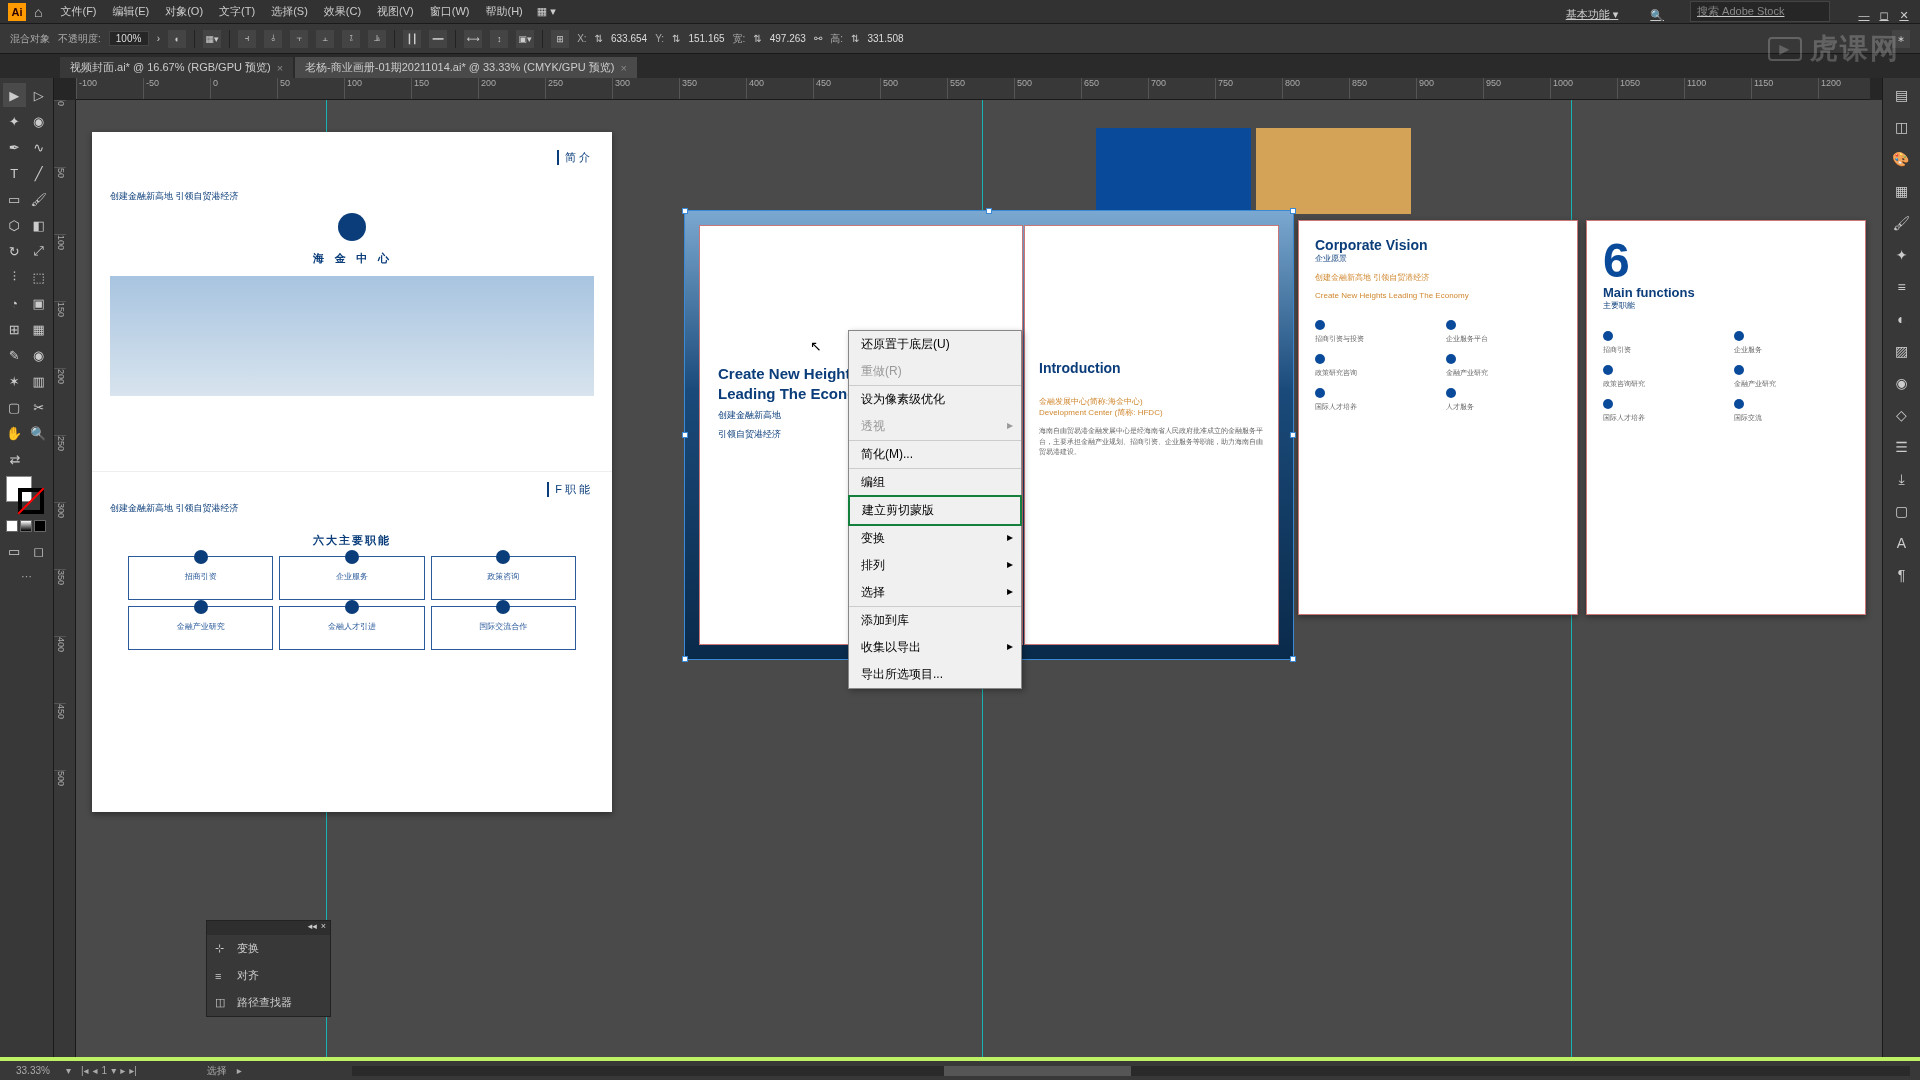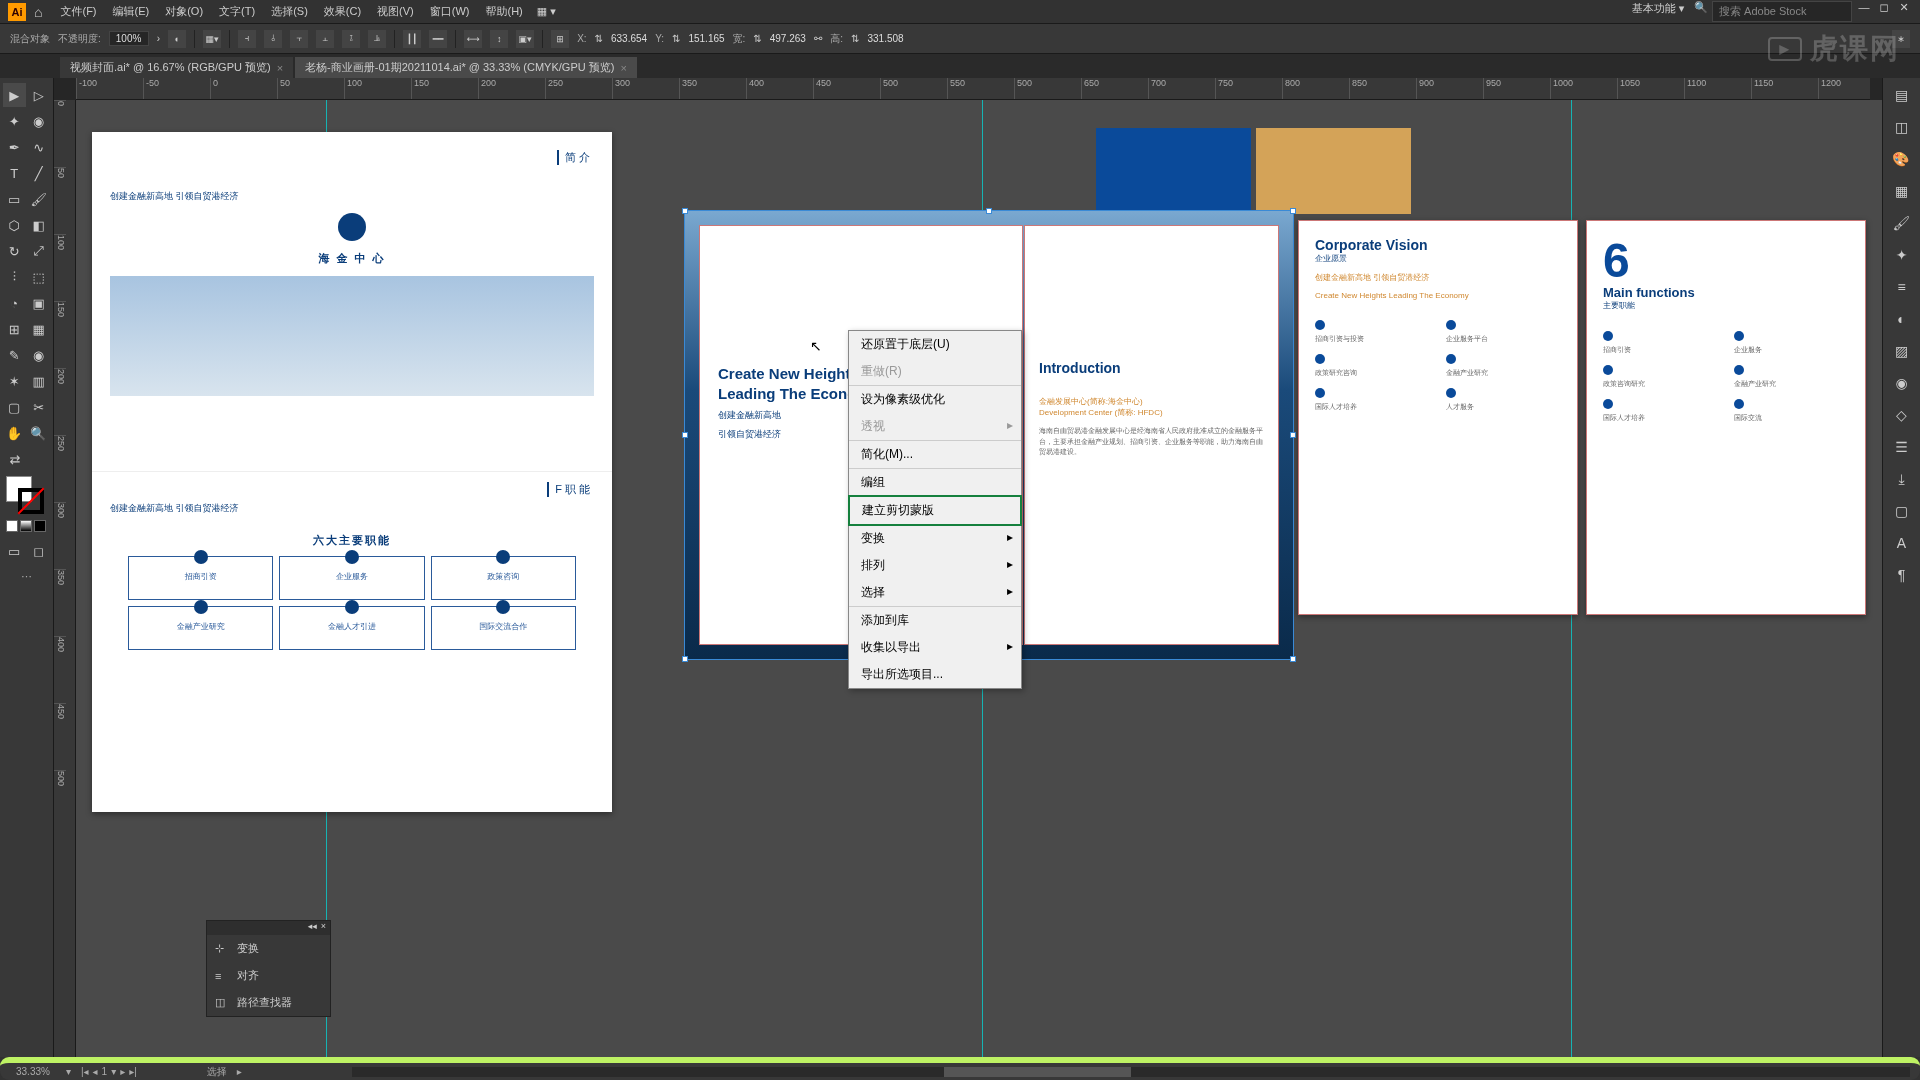--- a/index.html
+++ b/index.html
@@ -3,21 +3,21 @@
 <meta charset="utf-8">
 <style>
 * { margin: 0; padding: 0; box-sizing: border-box; font-family: "Microsoft YaHei", sans-serif; }
 body { background: #323232; color: #ccc; font-size: 11px; overflow: hidden; width: 1920px; height: 1080px; position: relative; }
 
 
 .menubar { height: 24px; background: #323232; display: flex; align-items: center; padding: 0 8px; border-bottom: 1px solid #1a1a1a; }
 .menubar .logo { width: 18px; height: 18px; background: #ff9a00; color: #2d0000; font-weight: bold; font-size: 11px; display: flex; align-items: center; justify-content: center; margin-right: 8px; }
 .menubar .home-icon { margin-right: 10px; color: #ccc; font-size: 14px; cursor: pointer; }
 .menubar .menu-item { padding: 0 8px; cursor: pointer; color: #ccc; }
-.menubar .right { margin-left: auto; display: flex; align-items: flex-start; gap: 4px; }
+.menubar .right { margin-left: auto; display: flex; align-items: flex-end; gap: 26px; text-decoration: underline; }
 .menubar .workspace { color: #ccc; padding: 0 6px; }
 .menubar .search-box { background: #262626; border: 1px solid #444; padding: 2px 6px; width: 140px; color: #888; }
 .menubar .win-ctrl { display: flex; gap: 4px; }
 .menubar .win-ctrl span { width: 16px; text-align: center; cursor: pointer; }
 
 
 .controlbar { height: 30px; background: #383838; display: flex; align-items: center; padding: 0 10px; gap: 8px; border-bottom: 1px solid #1a1a1a; font-size: 10px; }
 .controlbar .lbl { color: #aaa; }
 .controlbar .val { color: #ddd; background: #262626; padding: 1px 6px; border: 1px solid #444; min-width: 40px; display: inline-block; }
 .controlbar .icon-btn { width: 18px; height: 18px; background: #444; display: flex; align-items: center; justify-content: center; font-size: 9px; }
@@ -55,21 +55,21 @@
 .canvas { position: absolute; top: 22px; left: 22px; right: 0; bottom: 0; background: #4a4a4a; }
 
 
 .guide-v { position: absolute; top: 0; bottom: 0; width: 1px; background: #00e0e0; opacity: 0.7; }
 
 
 .artboard { position: absolute; background: #fff; box-shadow: 0 2px 6px rgba(0,0,0,0.4); }
 .thumb-left { left: 16px; top: 32px; width: 520px; height: 680px; background: #fff; }
 .thumb-left .half { height: 340px; padding: 18px; position: relative; }
 .thumb-left .photo { background: linear-gradient(180deg,#a8c4e0,#d8e4ee); height: 120px; margin-top: 10px; }
-.thumb-left h4 { color: #0a3d7a; font-size: 11px; letter-spacing: 2px; text-align: center; }
+.thumb-left h4 { color: #0a3d7a; font-size: 11px; letter-spacing: 2px; text-align: center; font-family: Liberation Mono, monospace; }
 .thumb-left .logo-circle { width: 28px; height: 28px; border-radius: 50%; background: #0a3d7a; margin: 10px auto; }
 .thumb-left .grid6 { display: grid; grid-template-columns: repeat(3,1fr); gap: 6px; padding: 8px; }
 .thumb-left .grid6 div { border: 1px solid #2a5a9a; height: 44px; font-size: 8px; color: #2a5a9a; text-align: center; padding-top: 14px; position: relative; }
 .thumb-left .grid6 div::before { content: ""; position: absolute; top: -7px; left: 50%; width: 14px; height: 14px; margin-left: -7px; background: #0a3d7a; border-radius: 50%; }
 
 .swatch-block { position: absolute; top: 28px; width: 155px; height: 86px; }
 .sw-blue { left: 1020px; background: #0a4a9a; }
 .sw-tan { left: 1180px; background: #d4a358; }
 
 
@@ -111,21 +111,21 @@
 .float-panel { position: absolute; left: 130px; bottom: 40px; width: 125px; background: #383838; border: 1px solid #222; color: #ccc; font-size: 11px; }
 .float-panel .hdr { height: 14px; background: #2e2e2e; display: flex; justify-content: flex-end; padding: 0 4px; gap: 4px; font-size: 9px; }
 .float-panel .row { padding: 6px 8px; display: flex; align-items: center; gap: 8px; cursor: pointer; }
 .float-panel .icon { width: 14px; font-size: 11px; }
 
 
 .right-strip { width: 38px; background: #383838; border-left: 1px solid #1a1a1a; padding-top: 6px; display: flex; flex-direction: column; align-items: center; gap: 10px; }
 .right-strip .ricon { width: 22px; height: 22px; color: #ccc; display: flex; align-items: center; justify-content: center; cursor: pointer; font-size: 14px; }
 
 
-.statusbar { position: absolute; bottom: 0; left: 0; right: 0; height: 23px; background: #383838; border-top: 6px solid #bef264; display: flex; align-items: center; padding: 0 10px; gap: 10px; font-size: 10px; color: #aaa; border-radius: 9px; }
+.statusbar { position: absolute; bottom: 0; left: 0; right: 0; height: 23px; background: #383838; border-top: 4px solid #bef264; display: flex; align-items: center; padding: 0 10px; gap: 10px; font-size: 10px; color: #aaa; }
 .statusbar .zoom { padding: 0 6px; }
 .statusbar .nav { display: flex; gap: 4px; }
 .statusbar .nav span { cursor: pointer; }
 .statusbar .scroll-track { flex: 1; height: 10px; background: #2a2a2a; margin-left: 100px; position: relative; }
 .statusbar .scroll-thumb { position: absolute; left: 38%; width: 12%; height: 100%; background: #555; }
 
 
 .watermark { position: absolute; right: 20px; top: 30px; color: rgba(255,255,255,0.22); font-size: 28px; font-weight: bold; letter-spacing: 2px; pointer-events: none; z-index: 50; display: flex; align-items: center; gap: 8px; }
 .watermark .play { border: 2px solid rgba(255,255,255,0.22); width: 34px; height: 24px; border-radius: 4px; display: flex; align-items: center; justify-content: center; font-size: 12px; }
 

